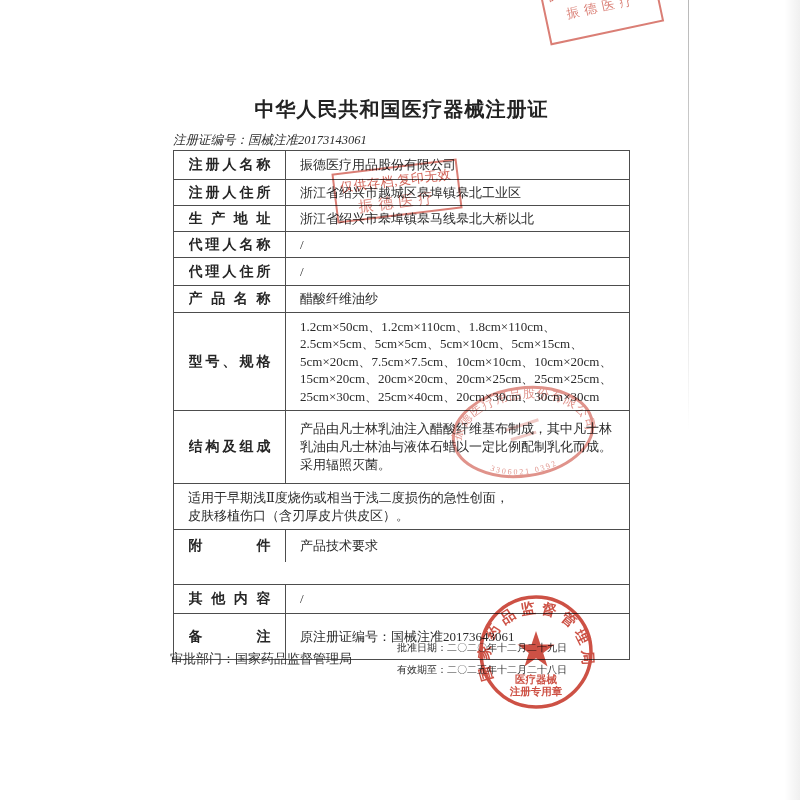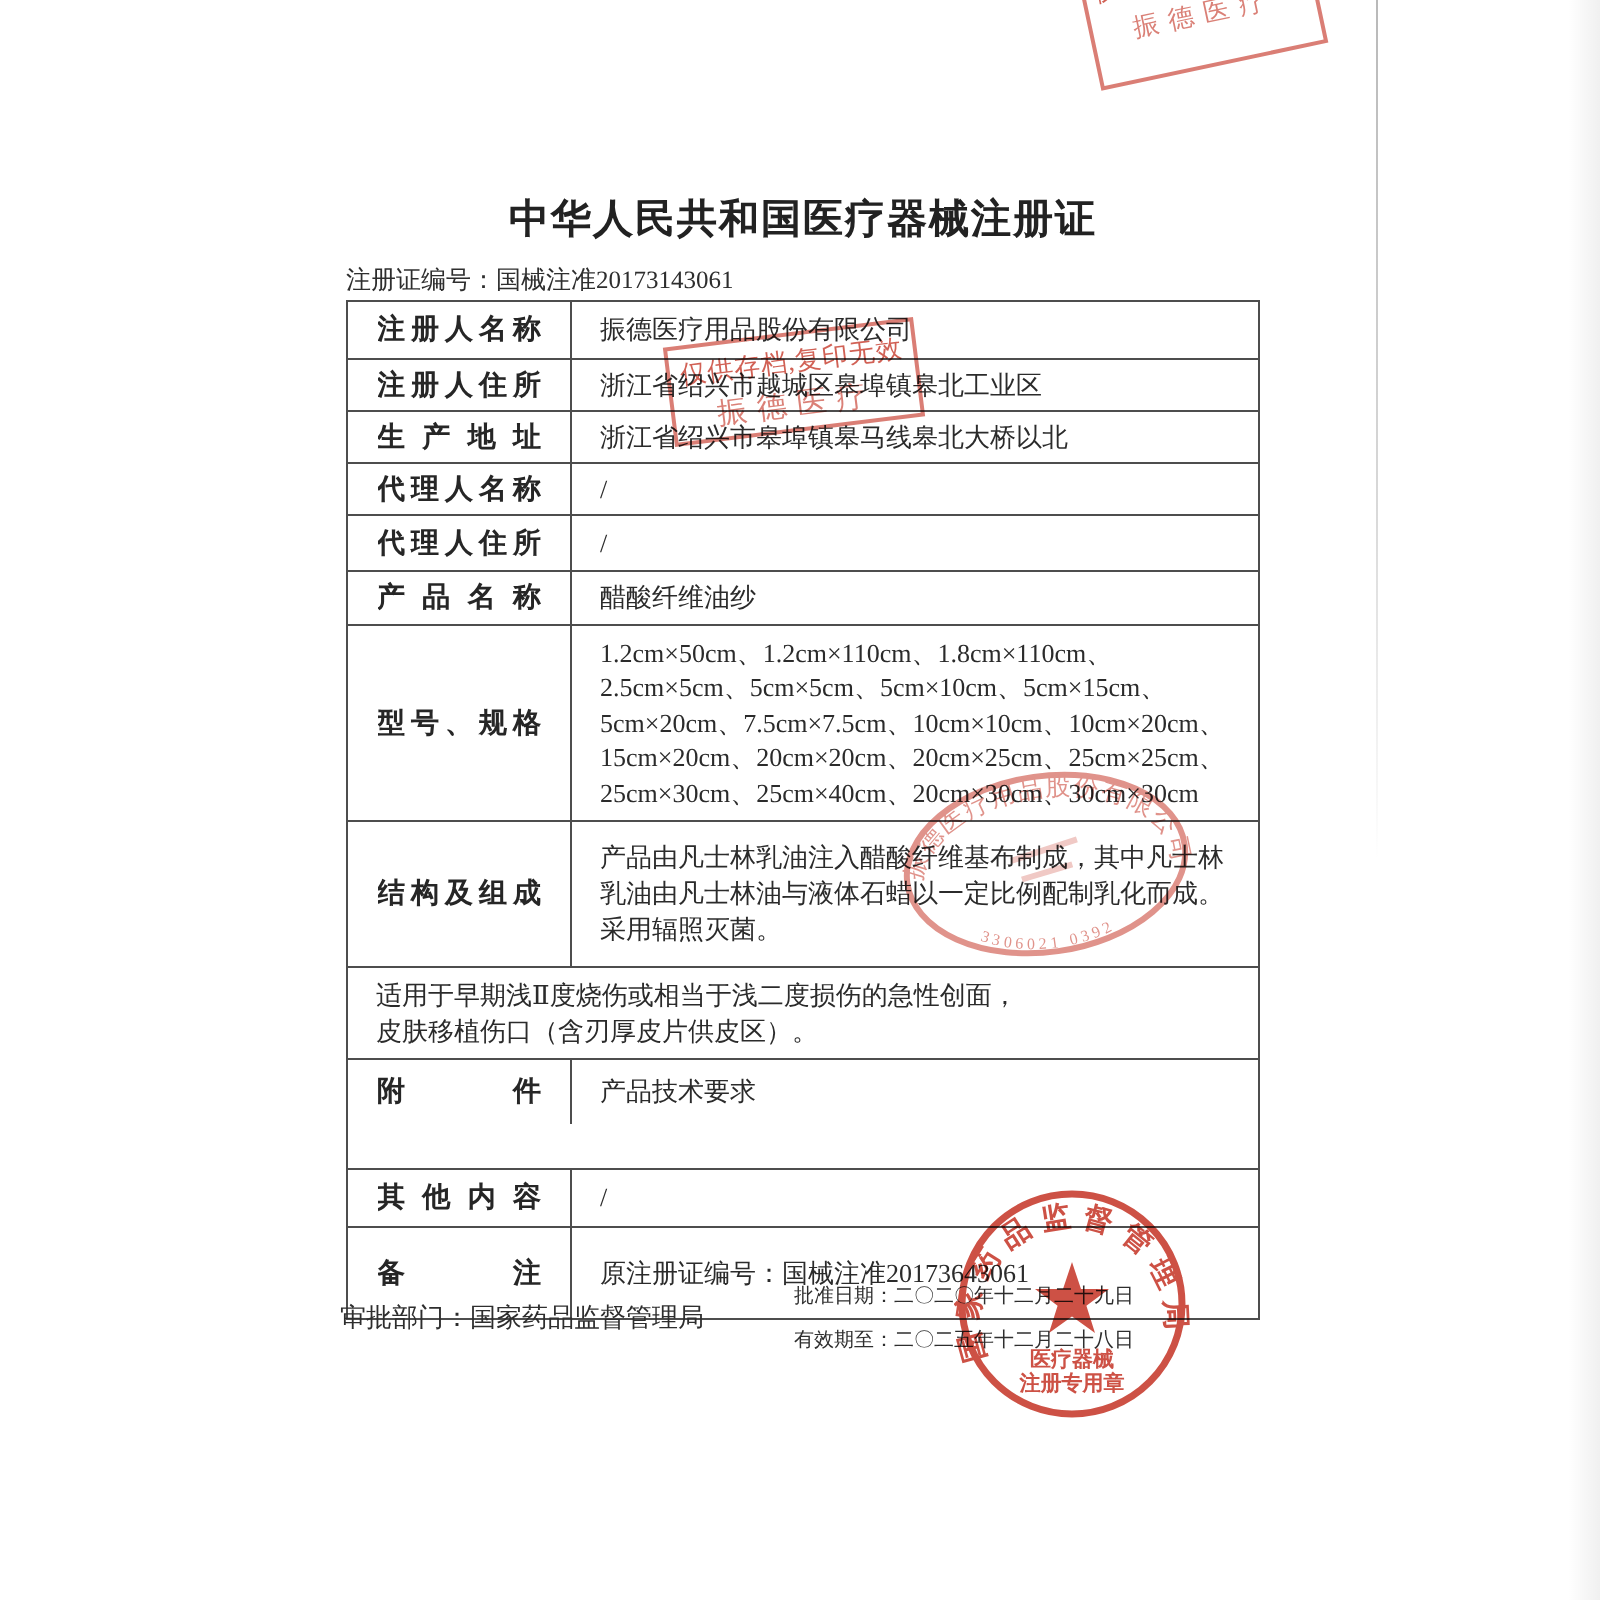--- a/index.html
+++ b/index.html
@@ -29,21 +29,21 @@
   .title {
     position: absolute; left: 173px; top: 96px; width: 457px;
     text-align: center; font-size: 20px; font-weight: bold;
     letter-spacing: 1px; color: #222;
   }
   .certno-line {
     position: absolute; left: 173px; top: 132px;
     font-size: 12.5px; line-height: 17px;
   }
   .certno-line .underlined {
-    display: inline-block; border-bottom: 1px solid #3f3f3f; padding: 0 2px 1px 0;
+    display: inline-block; border-bottom: 1px solid #3f3f3f; padding: 0 2px 1px 0; font-style: italic;
   }
 
   .tbl {
     position: absolute; left: 173px; top: 150px; width: 457px;
     border: 1px solid #4d4d4d;
   }
   .row { display: flex; align-items: stretch; }
   .row + .row { border-top: 1px solid #4d4d4d; }
   .lab {
     width: 112px; flex: 0 0 112px;

